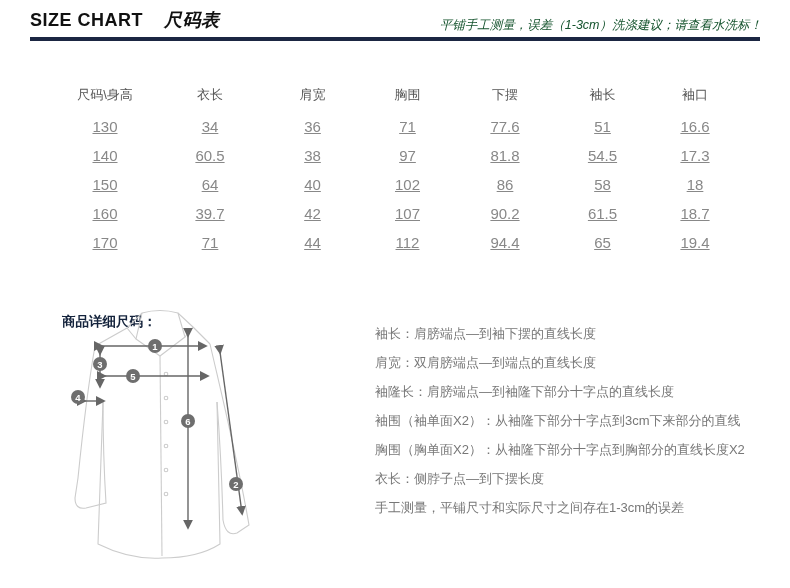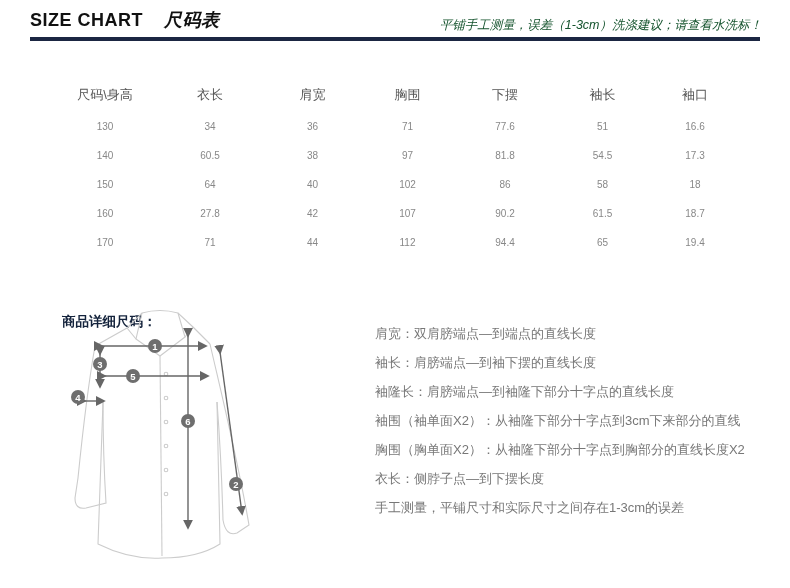--- a/index.html
+++ b/index.html
@@ -9,21 +9,21 @@
     font-family:"Liberation Sans","DejaVu Sans",sans-serif; overflow:hidden;
   }
   
   .hdr-title { position:absolute; left:30px; top:8px; font-size:18px; font-weight:bold; color:#111111; letter-spacing:.5px; }
   .hdr-title .zh { font-style:italic; margin-left:21px; }
   .hdr-note { position:absolute; right:28px; top:17px; font-size:12.5px; font-style:italic; color:#14532d; }
   .divider { position:absolute; left:30px; top:37px; width:730px; height:4px; background:#1b2642; }
   
   table.size-table { position:absolute; left:55px; top:78px; border-collapse:collapse; table-layout:fixed; }
   .size-table th { height:34px; font-weight:normal; color:#555555; font-size:13px; text-align:center; vertical-align:middle; }
-  .size-table td { height:29px; color:#888888; font-size:10px; text-align:center; vertical-align:middle; }
+  .size-table td { height:29px; color:#888888; font-size:15px; text-align:center; vertical-align:middle;text-decoration:underline; }
   .c0{width:100px;} .c1{width:110px;} .c2{width:95px;} .c3{width:95px;} .c4{width:100px;} .c5{width:95px;} .c6{width:90px;}
   
   .detail-heading { position:absolute; left:62px; top:292px; font-size:13.5px; font-weight:bold; color:#14233c;margin-top:21px; }
   .shirt-wrap { position:absolute; left:70px; top:306px; width:195px; height:270px; }
   .notes { position:absolute; left:375px; top:326px; font-size:13px; color:#777777; }
   .notes .note-line { line-height:15px; margin-bottom:14px; white-space:nowrap; }
   .notes .note-line.last { margin-top:3px; }
 </style>
 </head>
 <body>
@@ -69,21 +69,21 @@
       <td>150</td>
       <td>64</td>
       <td>40</td>
       <td>102</td>
       <td>86</td>
       <td>58</td>
       <td>18</td>
     </tr>
     <tr>
       <td>160</td>
-      <td>27.8</td>
+      <td>39.7</td>
       <td>42</td>
       <td>107</td>
       <td>90.2</td>
       <td>61.5</td>
       <td>18.7</td>
     </tr>
     <tr>
       <td>170</td>
       <td>71</td>
       <td>44</td>
@@ -142,22 +142,22 @@
         <text x="8" y="94.5" fill="#ffffff">4</text>
         <circle cx="63" cy="70" r="7" fill="#6e6e6e"></circle>
         <text x="63" y="73.5" fill="#ffffff">5</text>
         <circle cx="118" cy="115" r="7" fill="#6e6e6e"></circle>
         <text x="118" y="118.5" fill="#ffffff">6</text>
       </g>
     </svg>
   </div>
 
   <div class="notes">
+    <div class="note-line">袖长：肩膀端点—到袖下摆的直线长度</div>
     <div class="note-line">肩宽：双肩膀端点—到端点的直线长度</div>
-    <div class="note-line">袖长：肩膀端点—到袖下摆的直线长度</div>
     <div class="note-line">袖隆长：肩膀端点—到袖隆下部分十字点的直线长度</div>
     <div class="note-line">袖围（袖单面X2）：从袖隆下部分十字点到3cm下来部分的直线</div>
     <div class="note-line">胸围（胸单面X2）：从袖隆下部分十字点到胸部分的直线长度X2</div>
     <div class="note-line">衣长：侧脖子点—到下摆长度</div>
     <div class="note-line last">手工测量，平铺尺寸和实际尺寸之间存在1-3cm的误差</div>
   </div>
 
 </div>
 
 </body></html>

